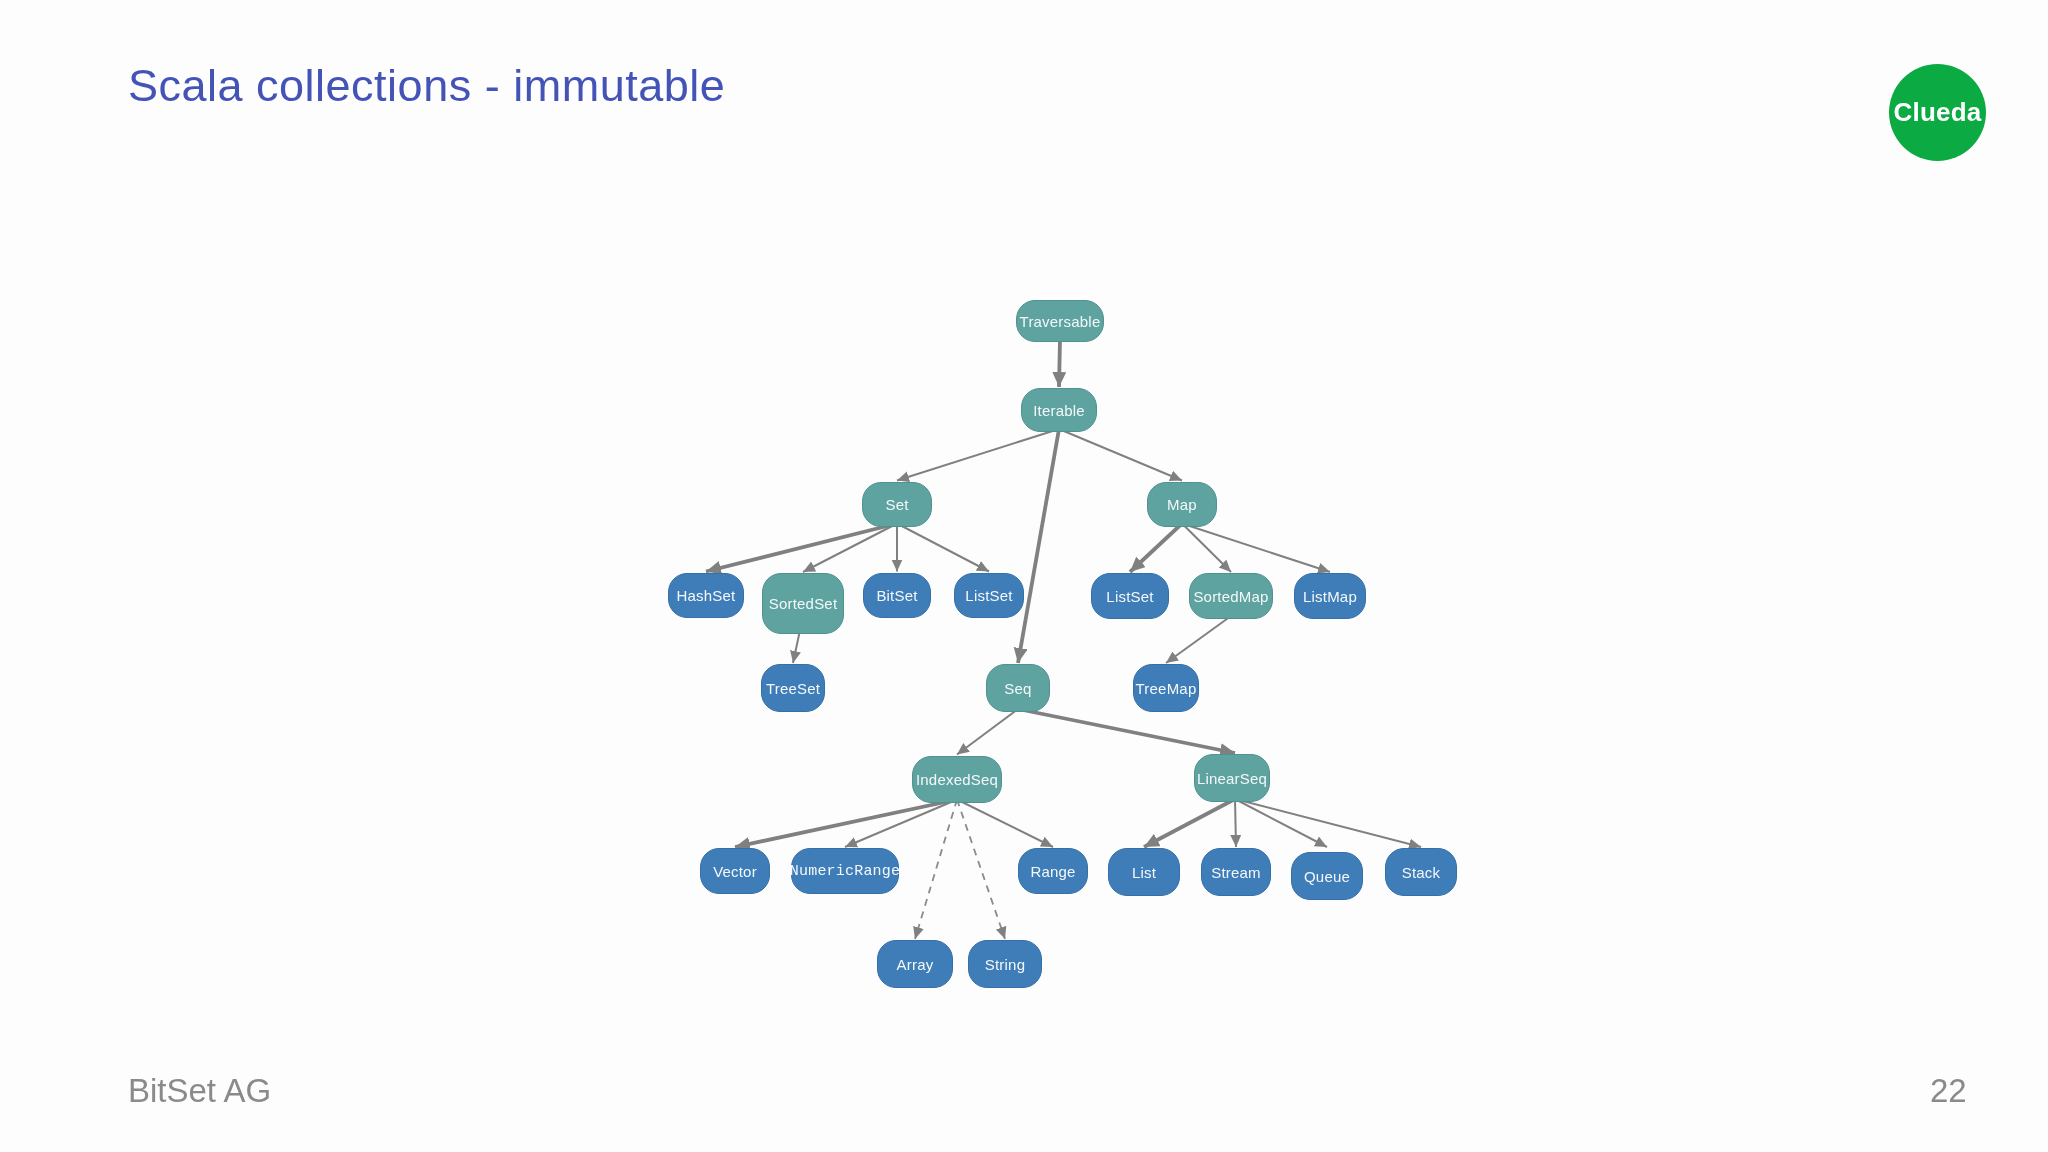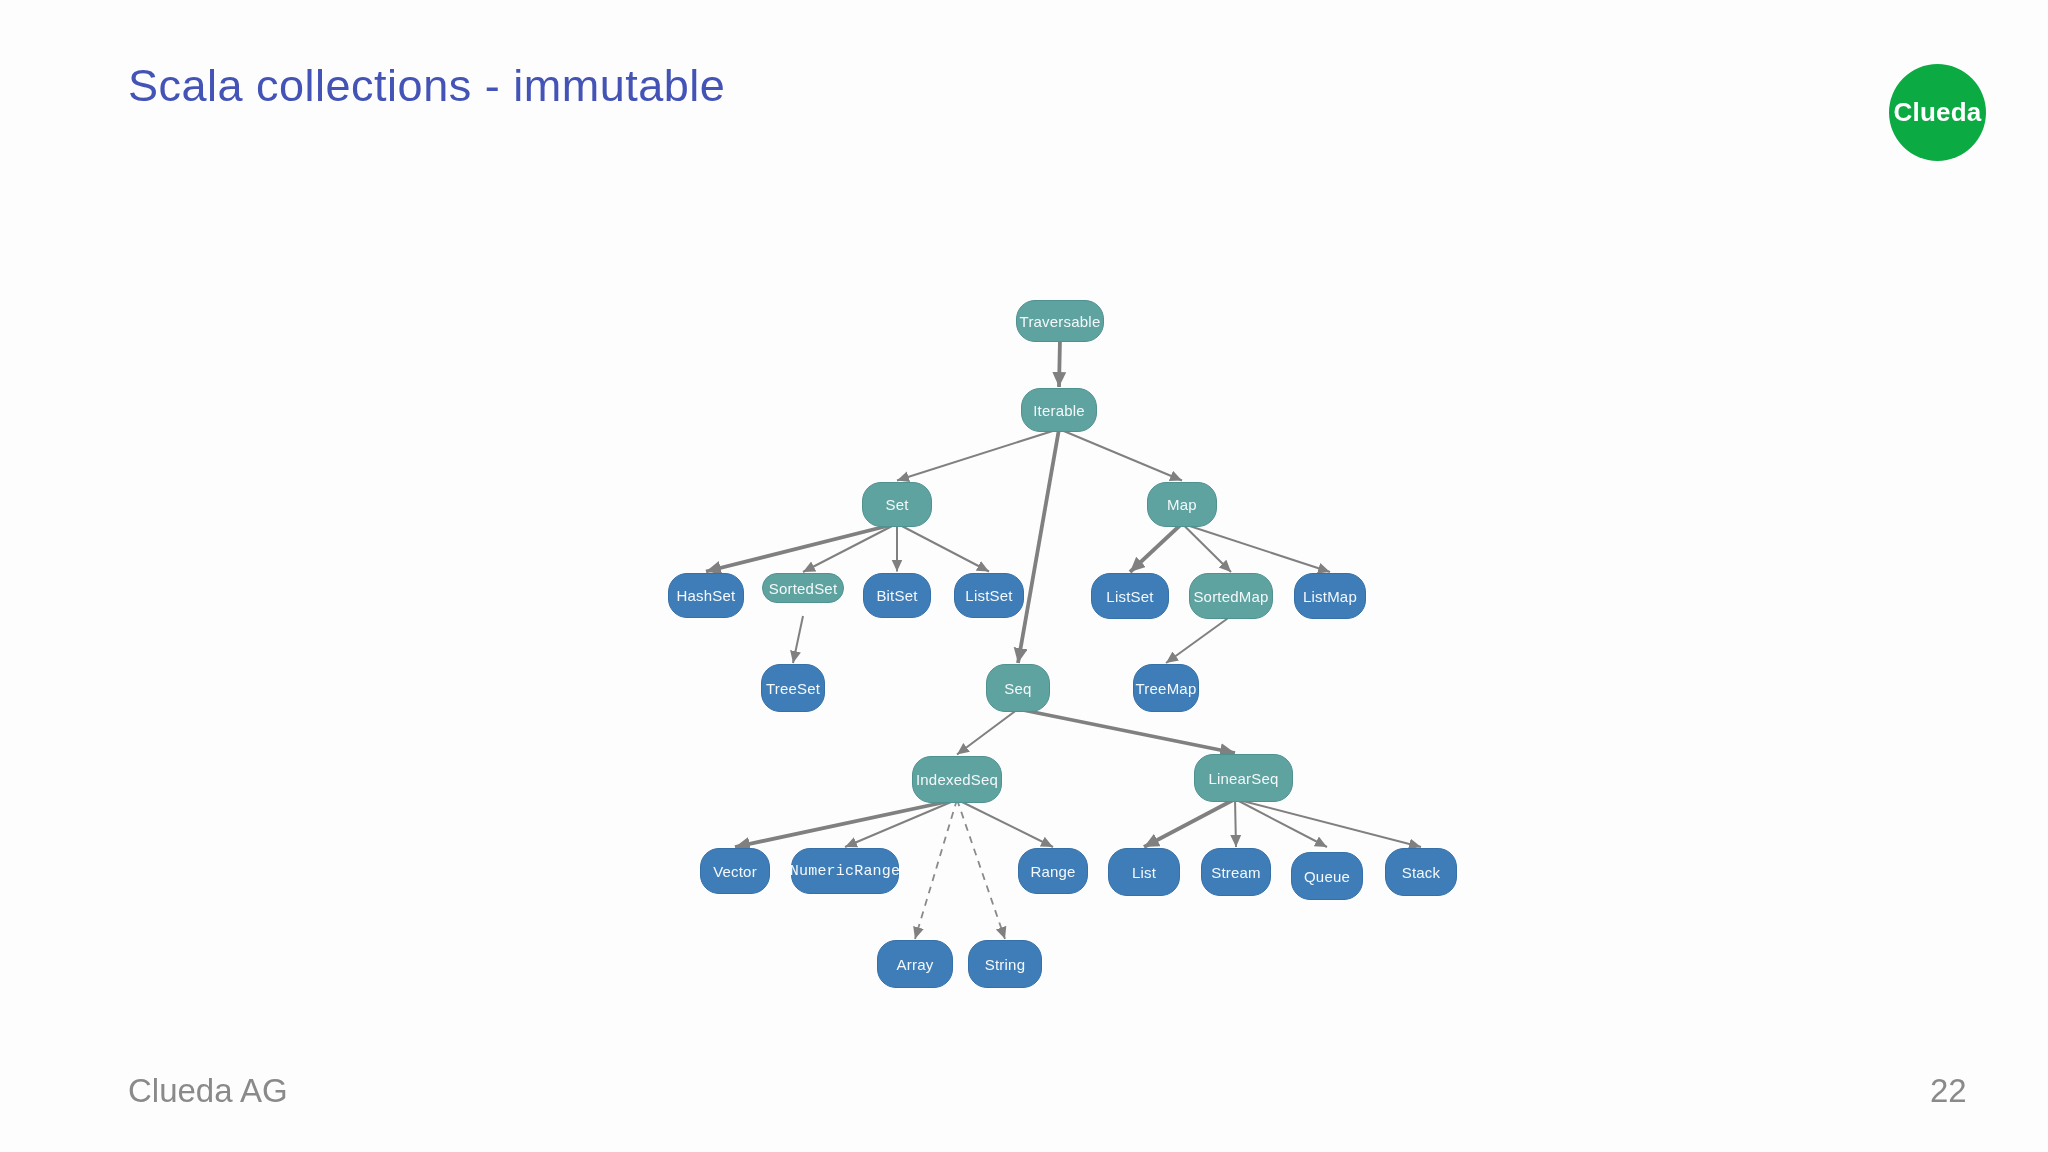--- a/index.html
+++ b/index.html
@@ -127,40 +127,40 @@
           <line x1="1235" y1="799" x2="1327" y2="847" class="edge-solid" marker-end="url(#arrow)"></line>
           <line x1="1235" y1="799" x2="1421" y2="847" class="edge-solid" marker-end="url(#arrow)"></line>
         </g>
     </svg>
     <div id="nodes-layer">
         <div class="node teal" style="left: 1016px; top: 300px; width: 88px; height: 42px;">Traversable</div>
         <div class="node teal" style="left: 1021px; top: 388px; width: 76px; height: 44px;">Iterable</div>
         <div class="node teal" style="left: 862px; top: 481.5px; width: 70px; height: 45px;">Set</div>
         <div class="node teal" style="left: 1147px; top: 481.5px; width: 70px; height: 45px;">Map</div>
         <div class="node blue" style="left: 668px; top: 572.5px; width: 76px; height: 45px;">HashSet</div>
-        <div class="node teal" style="left: 762px; top: 573px; width: 82px; height: 30px;">SortedSet</div>
+        <div class="node teal" style="left: 762px; top: 573px; width: 82px; height: 61px;">SortedSet</div>
         <div class="node blue" style="left: 863px; top: 572.5px; width: 68px; height: 45px;">BitSet</div>
         <div class="node blue" style="left: 954px; top: 572.5px; width: 70px; height: 45px;">ListSet</div>
         <div class="node blue" style="left: 1091px; top: 573px; width: 78px; height: 46px;">ListSet</div>
         <div class="node teal" style="left: 1189px; top: 573px; width: 84px; height: 46px;">SortedMap</div>
         <div class="node blue" style="left: 1294px; top: 573px; width: 72px; height: 46px;">ListMap</div>
         <div class="node blue" style="left: 761px; top: 664px; width: 64px; height: 48px;">TreeSet</div>
         <div class="node teal" style="left: 986px; top: 664px; width: 64px; height: 48px;">Seq</div>
         <div class="node blue" style="left: 1133px; top: 664px; width: 66px; height: 48px;">TreeMap</div>
         <div class="node teal" style="left: 912px; top: 755.5px; width: 90px; height: 47px;">IndexedSeq</div>
-        <div class="node teal" style="left: 1194px; top: 754px; width: 99px; height: 48px;">LinearSeq</div>
+        <div class="node teal" style="left: 1194px; top: 754px; width: 76px; height: 48px;">LinearSeq</div>
         <div class="node blue" style="left: 700px; top: 848px; width: 70px; height: 46px;">Vector</div>
         <div class="node blue" style="left: 791px; top: 848px; width: 108px; height: 46px; font-family: Liberation Mono, monospace;">NumericRange</div>
         <div class="node blue" style="left: 1018px; top: 848px; width: 70px; height: 46px;">Range</div>
         <div class="node blue" style="left: 1108px; top: 848px; width: 72px; height: 48px;">List</div>
         <div class="node blue" style="left: 1201px; top: 848px; width: 70px; height: 48px;">Stream</div>
         <div class="node blue" style="left: 1291px; top: 852px; width: 72px; height: 48px;">Queue</div>
         <div class="node blue" style="left: 1385px; top: 848px; width: 72px; height: 48px;">Stack</div>
         <div class="node blue" style="left: 877px; top: 940px; width: 76px; height: 48px;">Array</div>
         <div class="node blue" style="left: 968px; top: 940px; width: 74px; height: 48px;">String</div>
       </div>
   </div>
 
-  <div class="footer-company">Clueda AG</div>
+  <div class="footer-company">BitSet AG</div>
 
   <div class="page-number">22</div>
 
 </div>
 
 </body></html>

